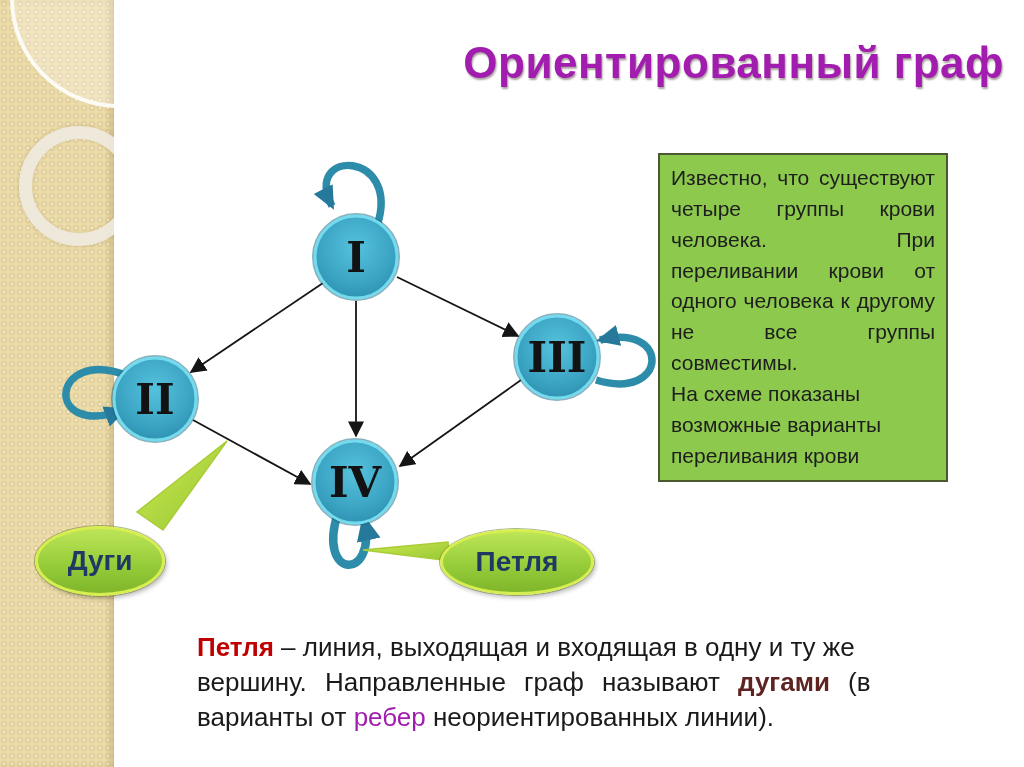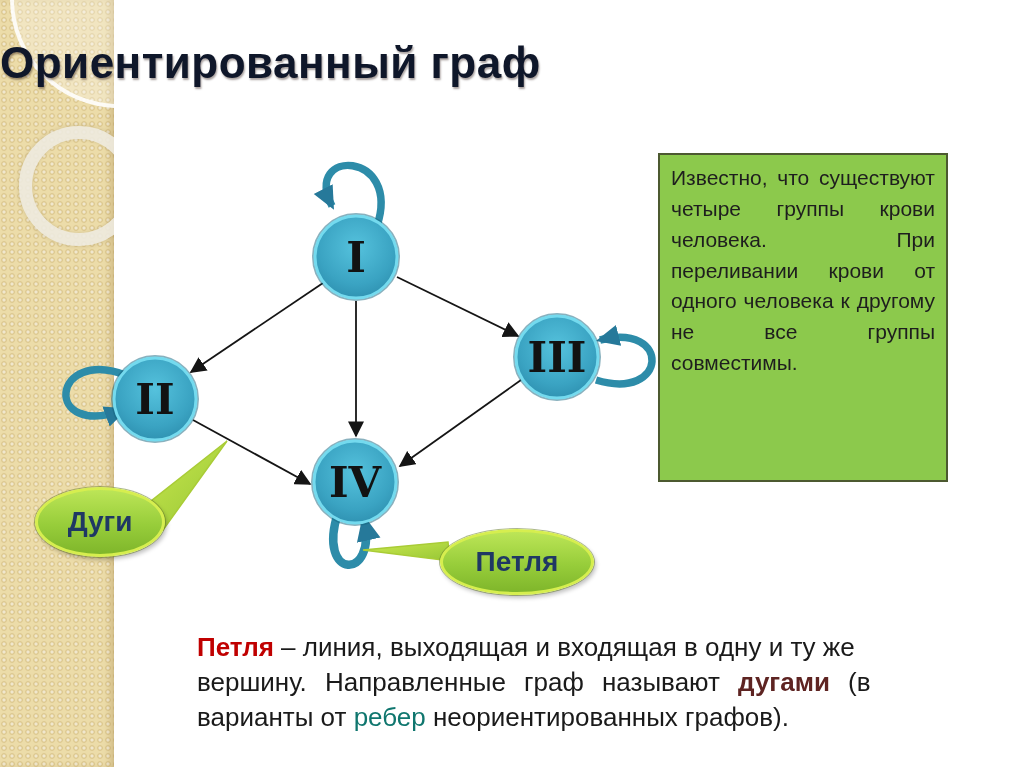--- a/index.html
+++ b/index.html
@@ -13,54 +13,54 @@
       radial-gradient(circle at 4px 4px, rgba(255,255,255,.55) 1.2px, rgba(0,0,0,0) 1.9px),
       radial-gradient(circle at 4px 4px, rgba(190,160,95,.30) 2.6px, rgba(0,0,0,0) 3.2px);
     background-size:8px 8px;
     box-shadow:inset -6px 0 8px -4px rgba(150,120,60,.45);}
   .arc-circle{position:absolute;left:10px;top:-110px;width:210px;height:210px;border-radius:50%;
     border:4px solid rgba(255,255,255,.85);background:rgba(255,255,255,.28);}
   .thick-ring{position:absolute;left:19px;top:126px;width:94px;height:94px;border-radius:50%;
     border:13px solid rgba(238,234,224,.88);box-shadow:0 0 4px rgba(120,100,60,.25), inset 0 0 3px rgba(120,100,60,.25);}
 
   
-  .title{position:absolute;left:0;top:38px;width:1004px;margin:0;text-align:left;z-index:3;
-    font-size:44px;font-weight:700;color:#0f172a;letter-spacing:.5px;
+  .title{position:absolute;left:0;top:38px;width:1004px;margin:0;text-align:right;z-index:3;
+    font-size:44px;font-weight:700;color:#a21caf;letter-spacing:.5px;
     text-shadow:1px 2px 2px rgba(40,20,15,.40);}
 
   
   .diagram{position:absolute;left:0;top:0;z-index:2;}
   .node-label{font-family:"DejaVu Serif","Liberation Serif",serif;font-weight:700;font-size:42px;fill:#121212;}
 
   
   .callout{position:absolute;z-index:4;border-radius:50%;
     background:linear-gradient(180deg,#BCE557 0%,#97CD3A 55%,#7FB62B 100%);
     border:3px solid #D6EE4F;
     box-shadow:0 0 0 1px rgba(105,125,48,.55), 2px 3px 4px rgba(0,0,0,.25);
     display:flex;align-items:center;justify-content:center;
     color:#1F3864;font-weight:700;font-size:28px;}
-  .callout-arcs{left:35px;top:487px;width:124px;height:64px;}
+  .callout-arcs{left:35px;top:526px;width:124px;height:64px;}
   .callout-loop{left:440px;top:529px;width:148px;height:60px;}
 
   
   .info-box{position:absolute;left:658px;top:153px;width:290px;height:329px;z-index:3;
     box-sizing:border-box;border:2px solid #4C5930;background:#8CC94C;
     padding:8px 11px;color:#1E1E1E;font-size:21px;line-height:1.47;}
   .info-box p{margin:0;}
   .info-box .just{text-align:justify;}
   .info-box .pre{white-space:pre-line;text-align:left;}
 
   
   .definition{position:absolute;left:197px;top:630px;width:712px;z-index:3;
     font-size:26px;line-height:35px;color:#1A1A1A;}
   .def-line{white-space:nowrap;}
   .def-line.spread{word-spacing:.42em;}
   .term{color:#C00000;font-weight:700;}
   .accent-bold{color:#5E2422;font-weight:700;margin-top:12px;}
-  .accent{color:#0f766e;}
+  .accent{color:#a21caf;}
 </style>
 </head>
 <body>
 
 <div class="slide">
 
   <div class="sidebar">
     <div class="arc-circle"></div>
     <div class="thick-ring"></div>
   </div>
@@ -124,21 +124,24 @@
 
   <div class="callout callout-arcs">
     <span>Дуги</span>
   </div>
   <div class="callout callout-loop">
     <span>Петля</span>
   </div>
 
   <div class="info-box">
     <p class="just">Известно, что существуют четыре группы крови человека. При переливании крови от одного человека к другому не все группы совместимы.</p>
+    <p class="pre">На схеме показаны
+возможные варианты
+переливания крови</p>
   </div>
 
   <div class="definition">
     <div class="def-line"><span class="term">Петля</span><span> – линия, выходящая и входящая в одну и ту же</span></div>
     <div class="def-line spread"><span>вершину. Направленные граф называют </span><span class="accent-bold">дугами</span><span> (в</span></div>
-    <div class="def-line"><span>варианты от </span><span class="accent">ребер</span><span> неориентированных графов).</span></div>
+    <div class="def-line"><span>варианты от </span><span class="accent">ребер</span><span> неориентированных линии).</span></div>
   </div>
 
 </div>
 
 </body></html>

